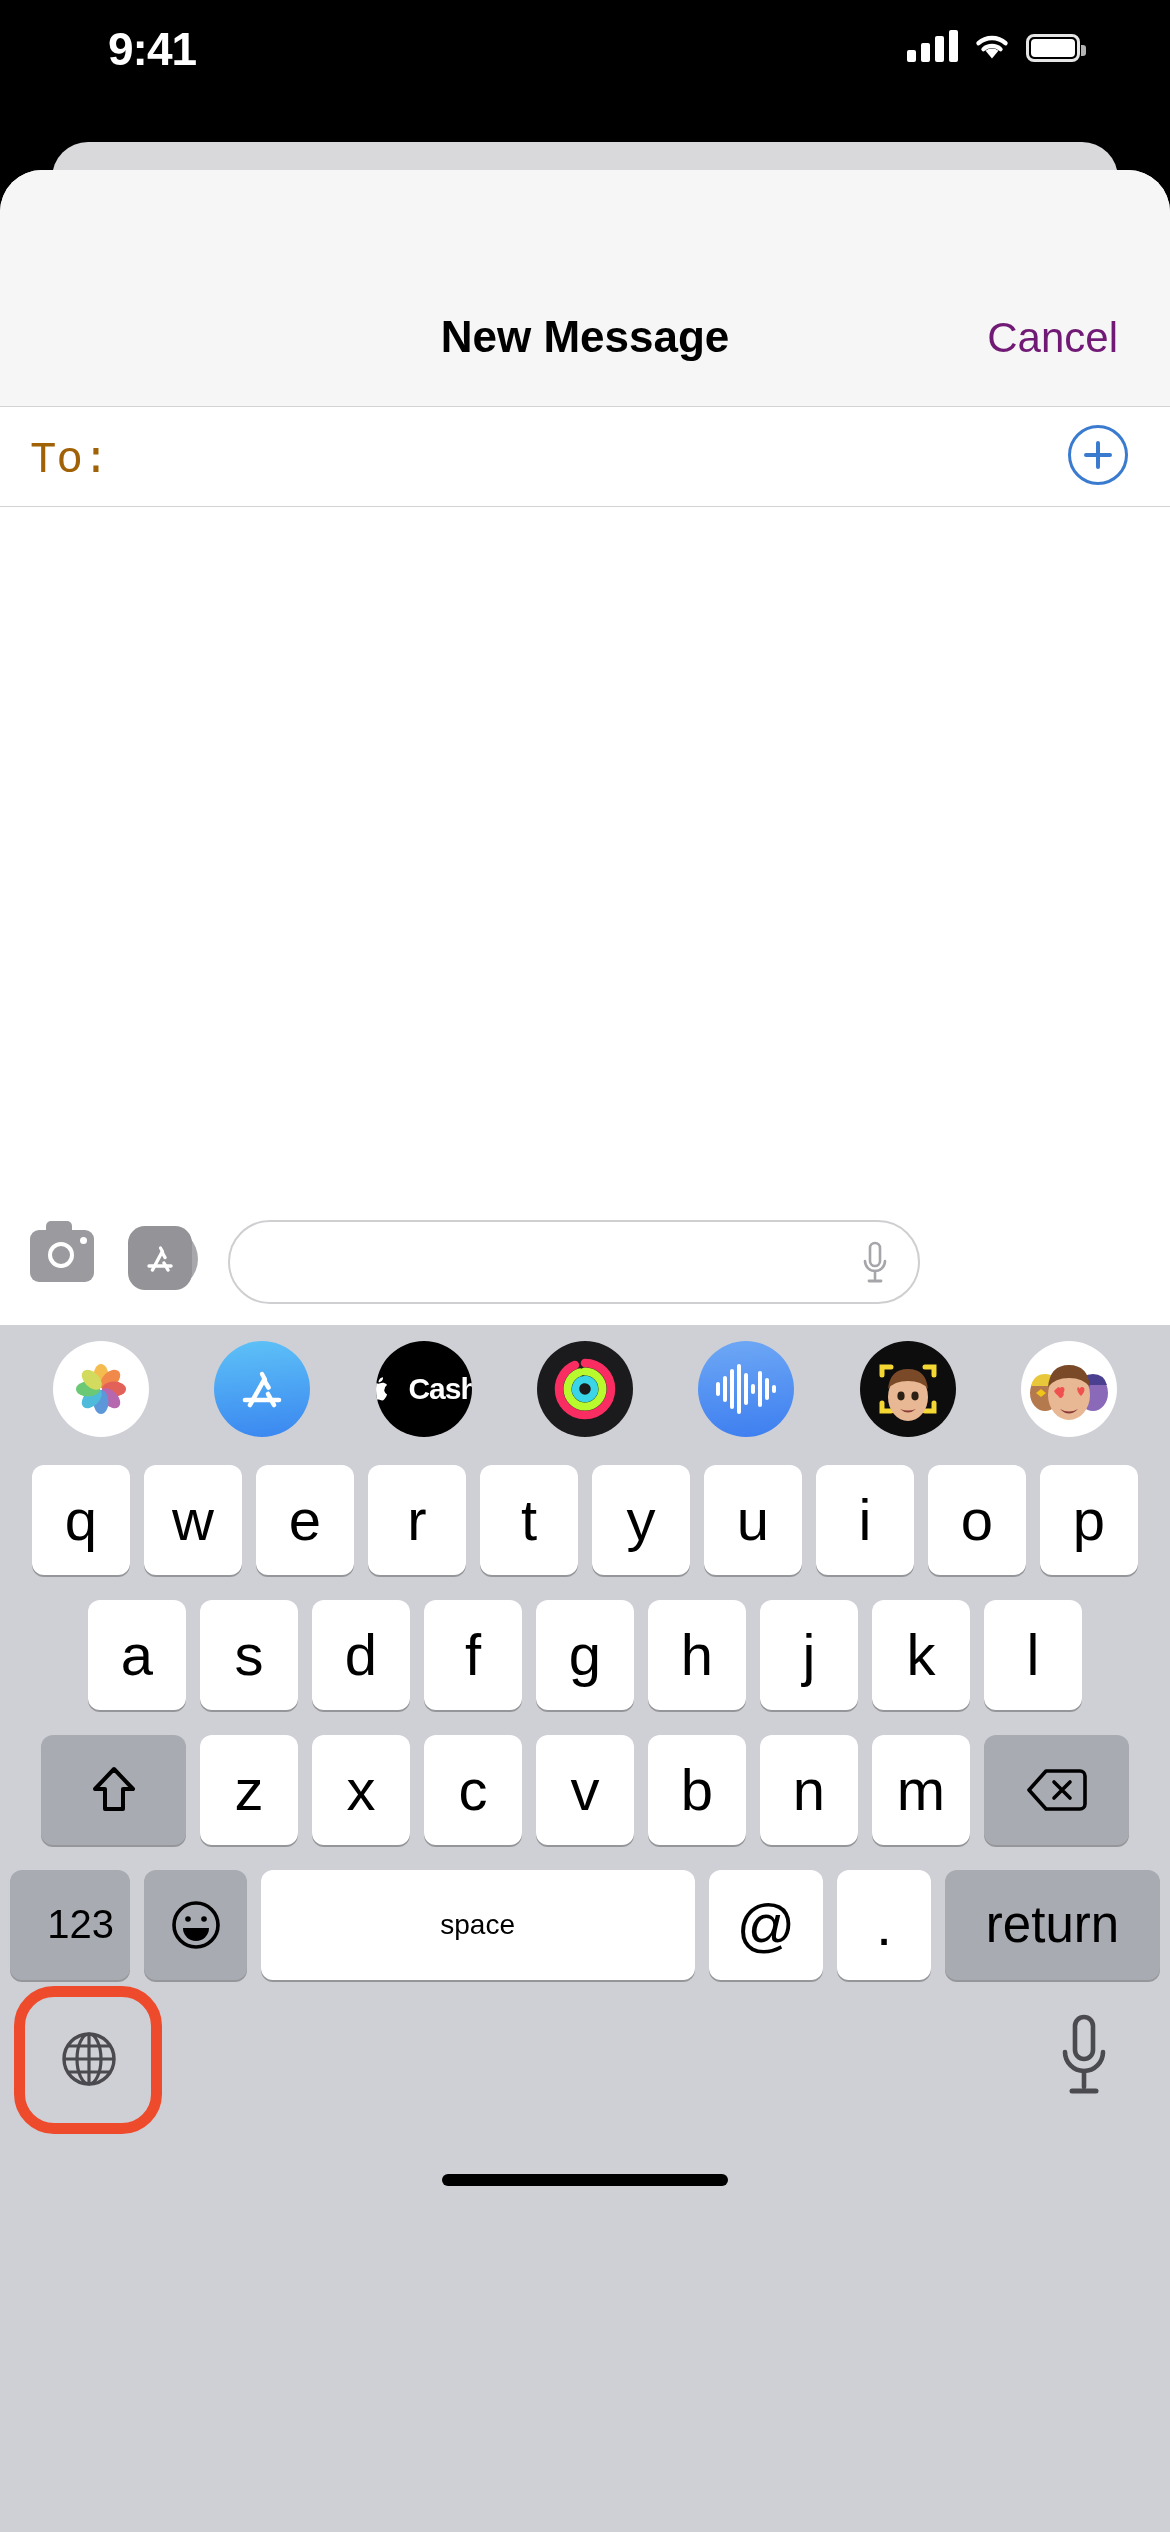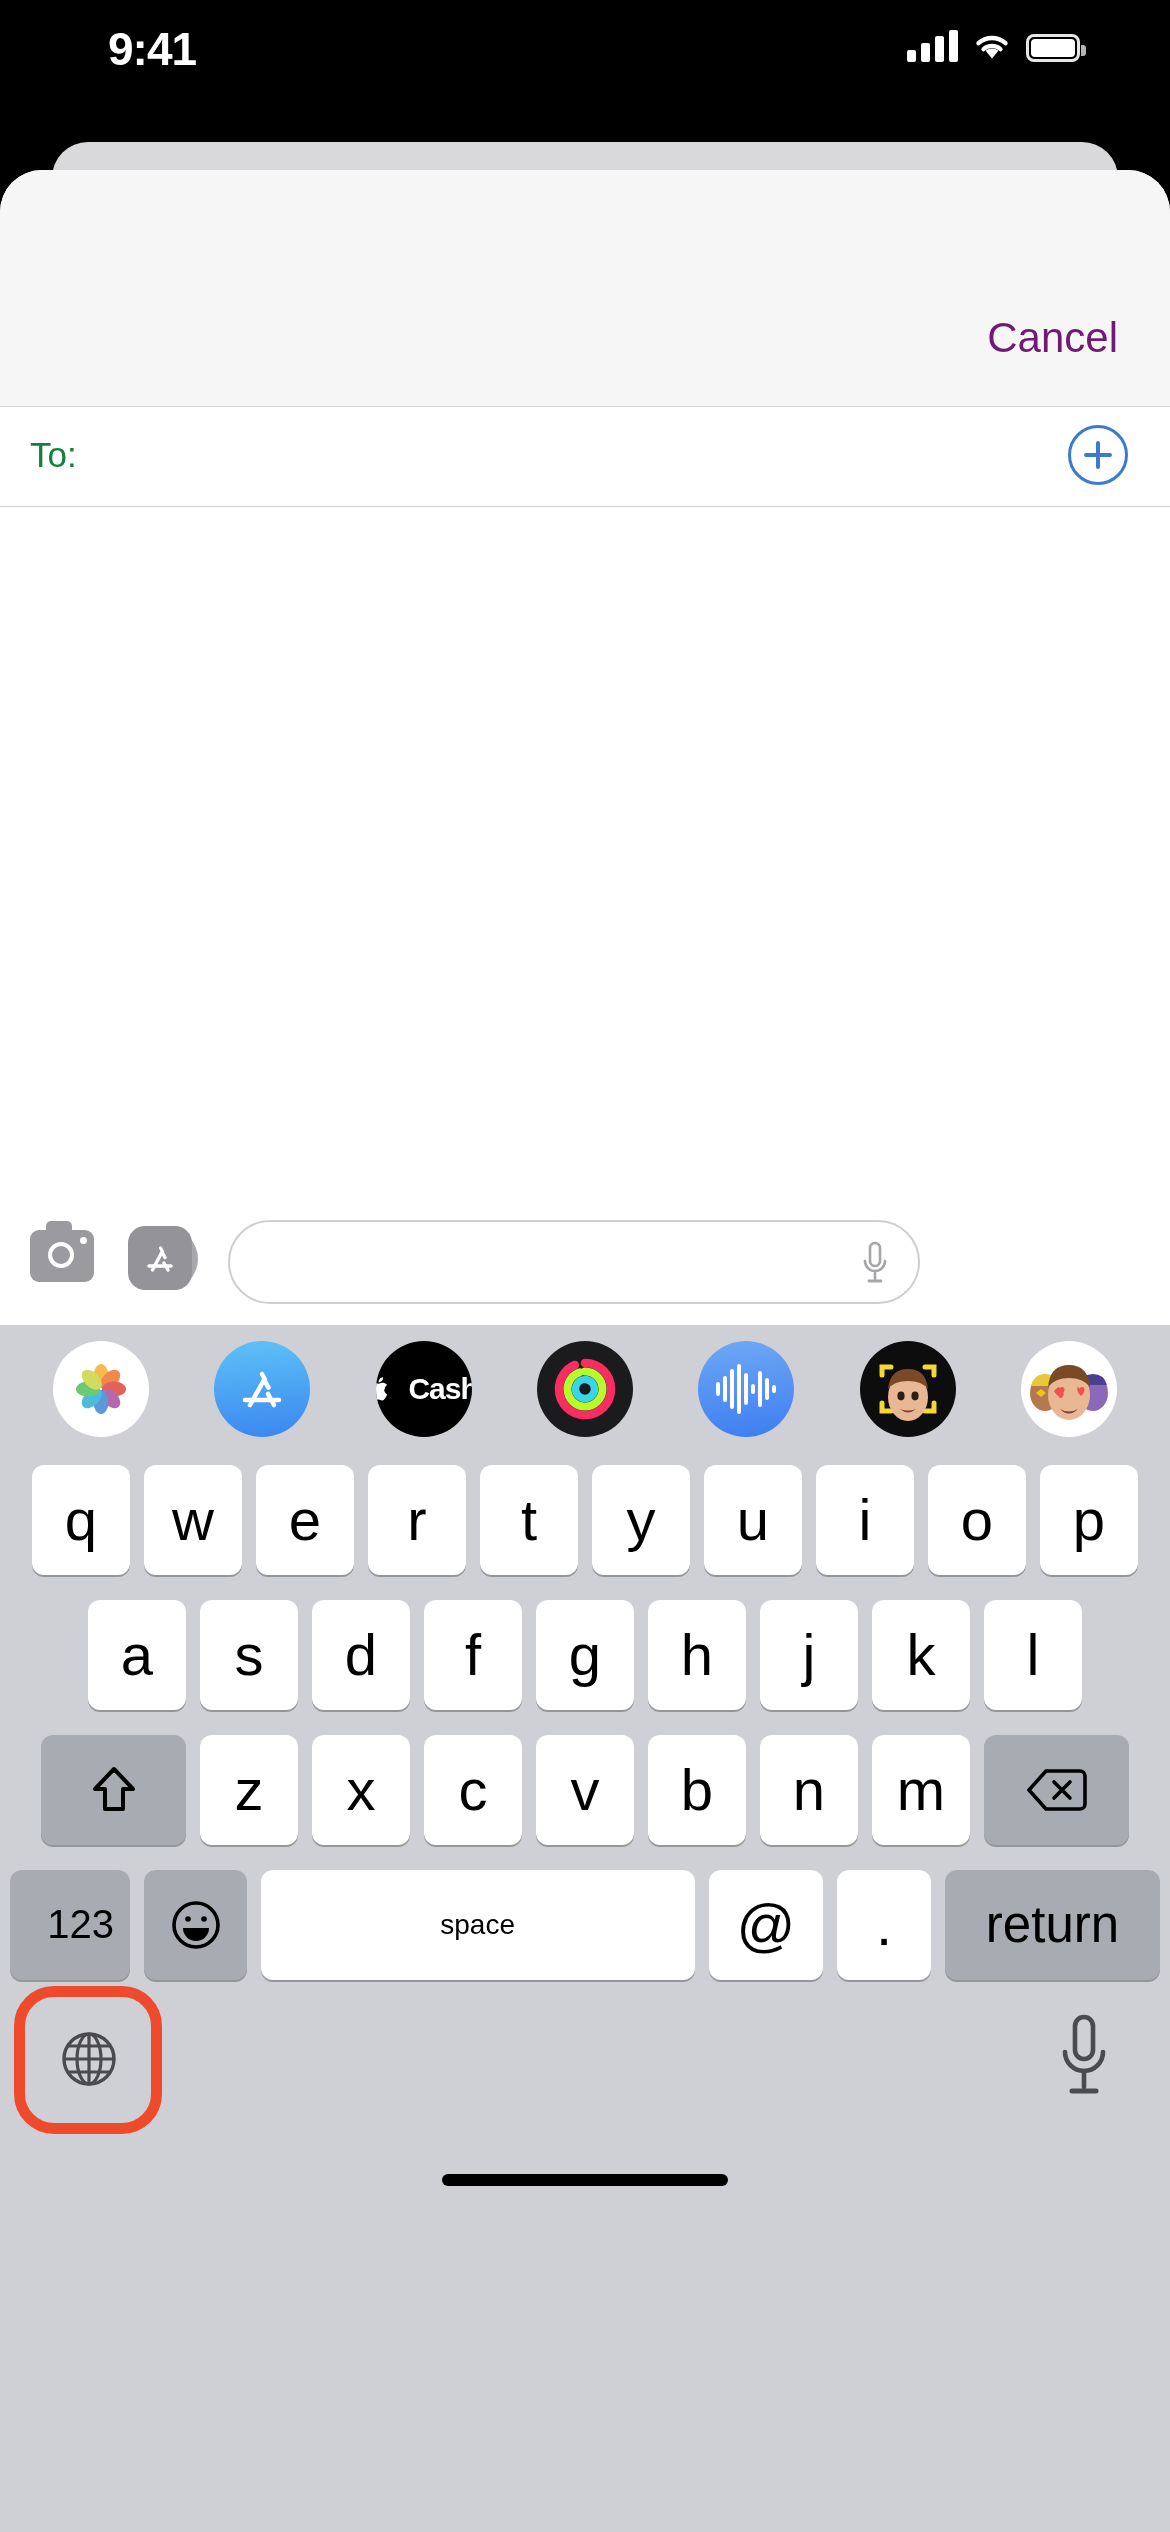--- a/index.html
+++ b/index.html
@@ -87,21 +87,21 @@
 
   
   #to-row {
     position: relative;
     height: 100px;
     background: #fff;
     border-bottom: 1px solid #d3d3d6;
   }
   #to-label {
     position: absolute; left: 30px; top: 28px;
-    font-size: 35px; color: #15803d;
+    font-size: 44px; color: #a16207; font-family: Liberation Mono, monospace;
   }
   #add-contact-button {
     position: absolute; right: 42px; top: 18px;
     width: 60px; height: 60px;
     border: 3px solid #3a7bd0;
     border-radius: 50%;
   }
   #add-contact-button::before,
   #add-contact-button::after {
     content:''; position:absolute; background:#3a7bd0; border-radius:2px;
@@ -277,20 +277,21 @@
           <i></i>
         </span>
     </div>
   </div>
 
   <div id="bg-card"></div>
 
   <div id="sheet">
 
     <div id="nav-bar">
+      <div id="nav-title">New Message</div>
       <div id="cancel-button">Cancel</div>
     </div>
 
     <div id="to-row">
       <span id="to-label">To:</span>
       <span id="to-field" placeholder=""></span>
       <div id="add-contact-button"></div>
     </div>
 
     <div id="conversation-area"></div>

